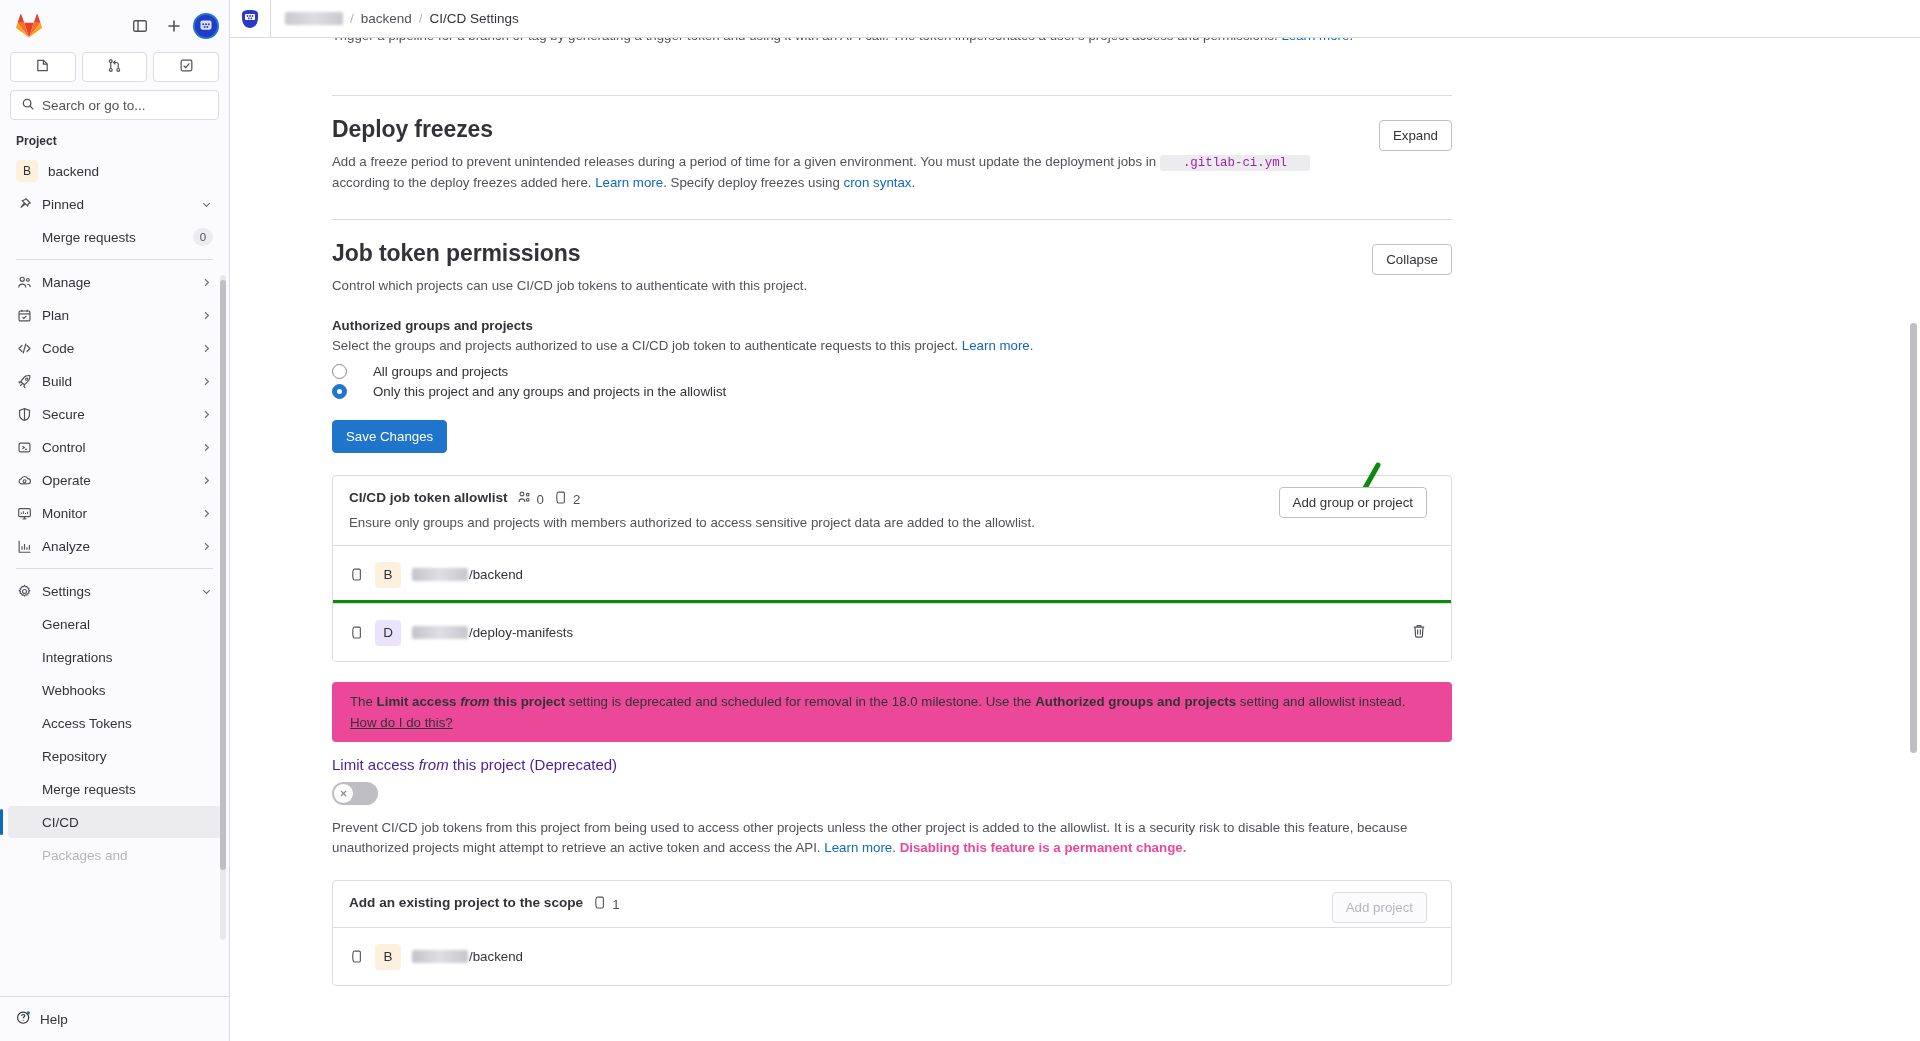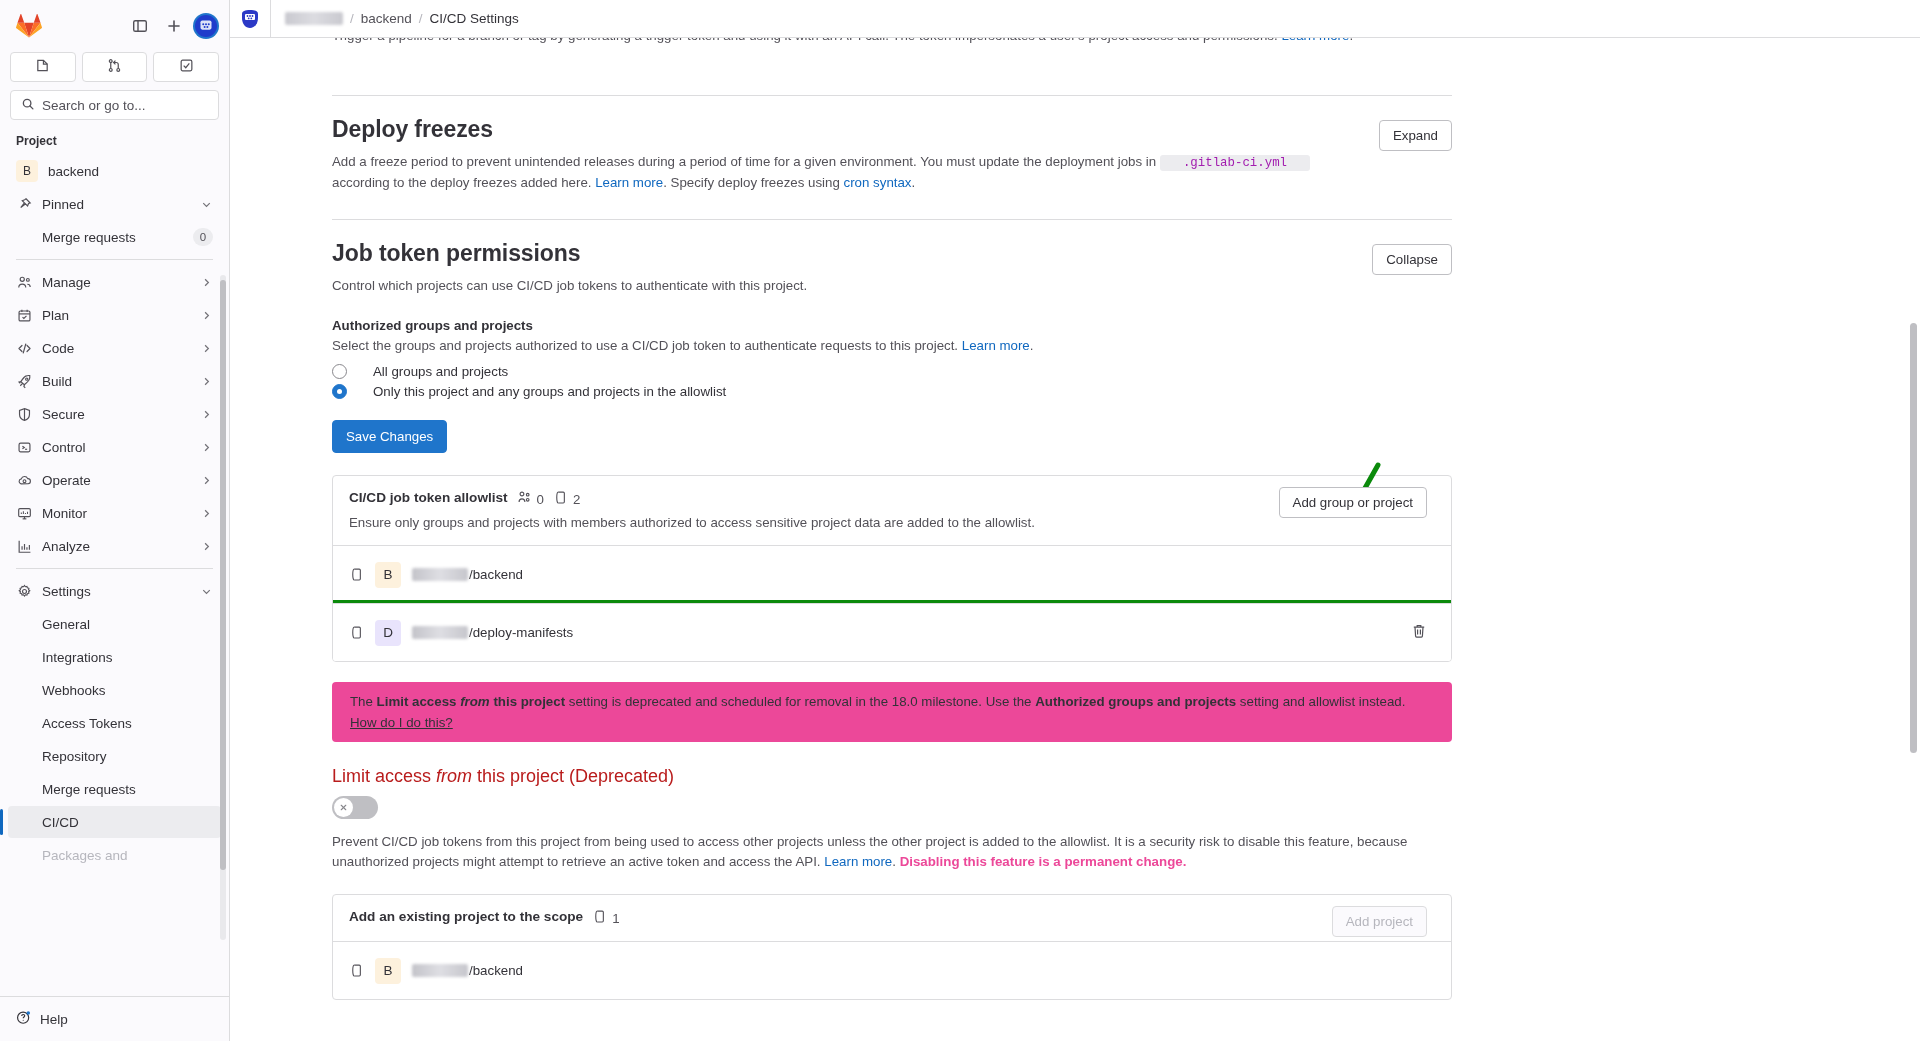--- a/index.html
+++ b/index.html
@@ -203,21 +203,21 @@
   }
 
   .alert {
     background: #ec4899; border-radius: 4px; padding: 9px 18px;
     margin-top: 20px; font-size: 13.3px; color: #333238; line-height: 21px;
   }
   .alert b { font-weight: bold; }
   .alert i { font-style: italic; }
   .alert a { color: #333238; text-decoration: underline; cursor: pointer; }
 
-  .toggle-label { font-size: 18px; color: #b91c1c; margin-top: 24px; }
+  .toggle-label { font-size: 15px; color: #4c1d95; margin-top: 14px; }
   .toggle-label i { font-style: italic; }
   .toggle {
     margin-top: 9px; width: 46px; height: 23px; border-radius: 12px;
     background: #bfbfc3; display: flex; align-items: center; padding: 2px;
     cursor: pointer;
   }
   .toggle-knob {
     width: 19px; height: 19px; border-radius: 50%; background: #fff;
     display: flex; align-items: center; justify-content: center;
     color: #89888d; font-size: 10px;

